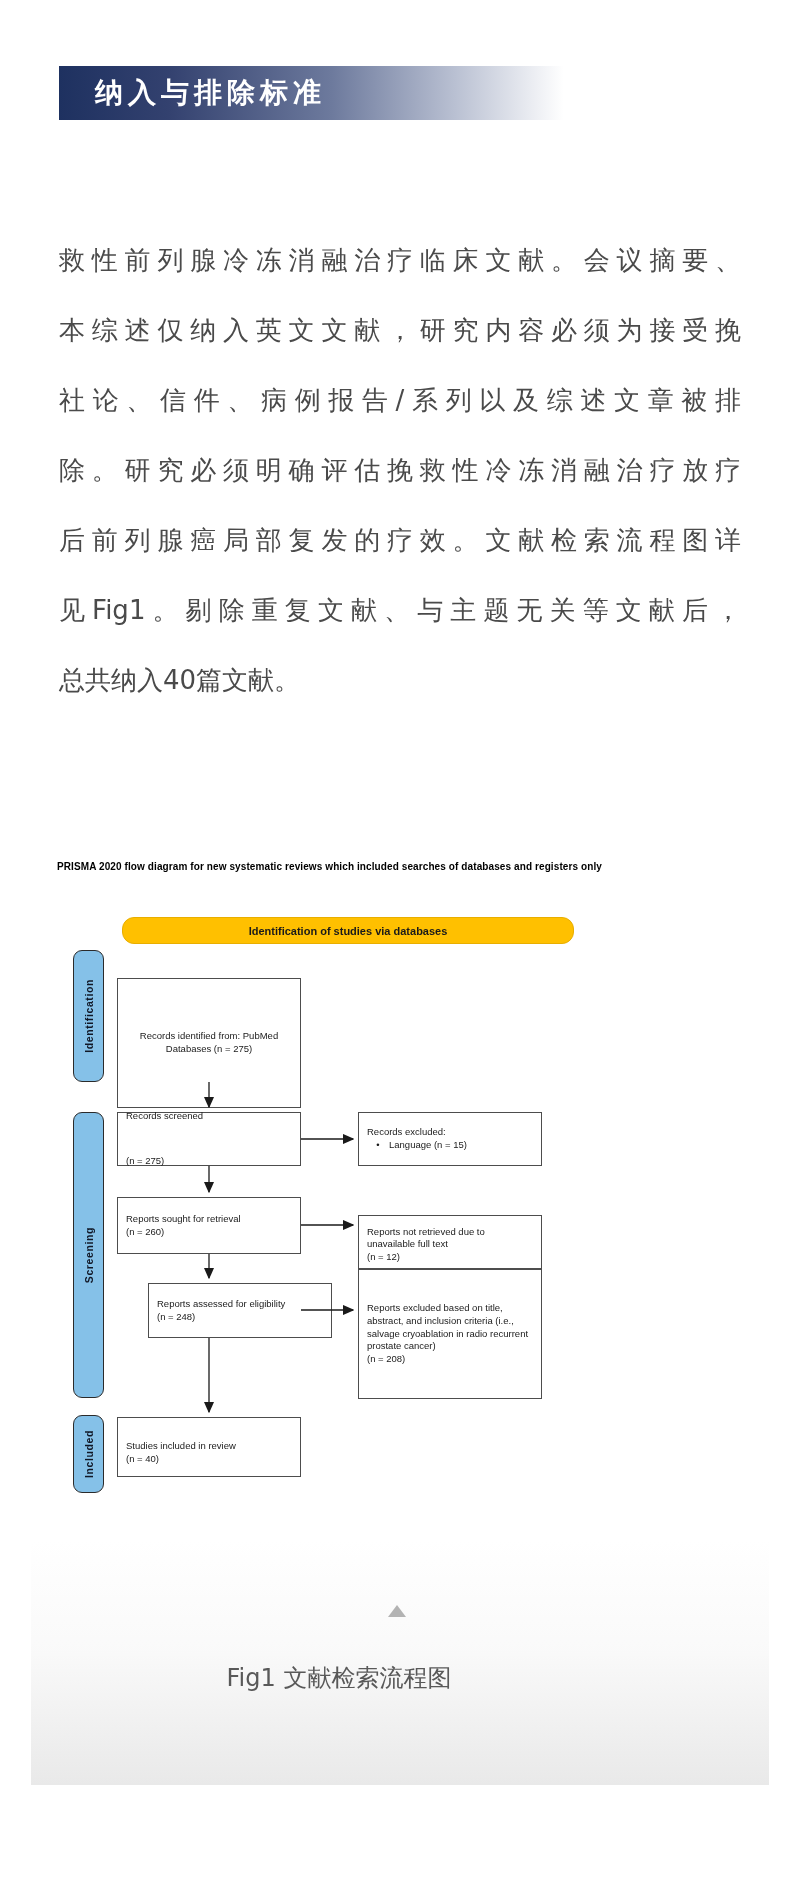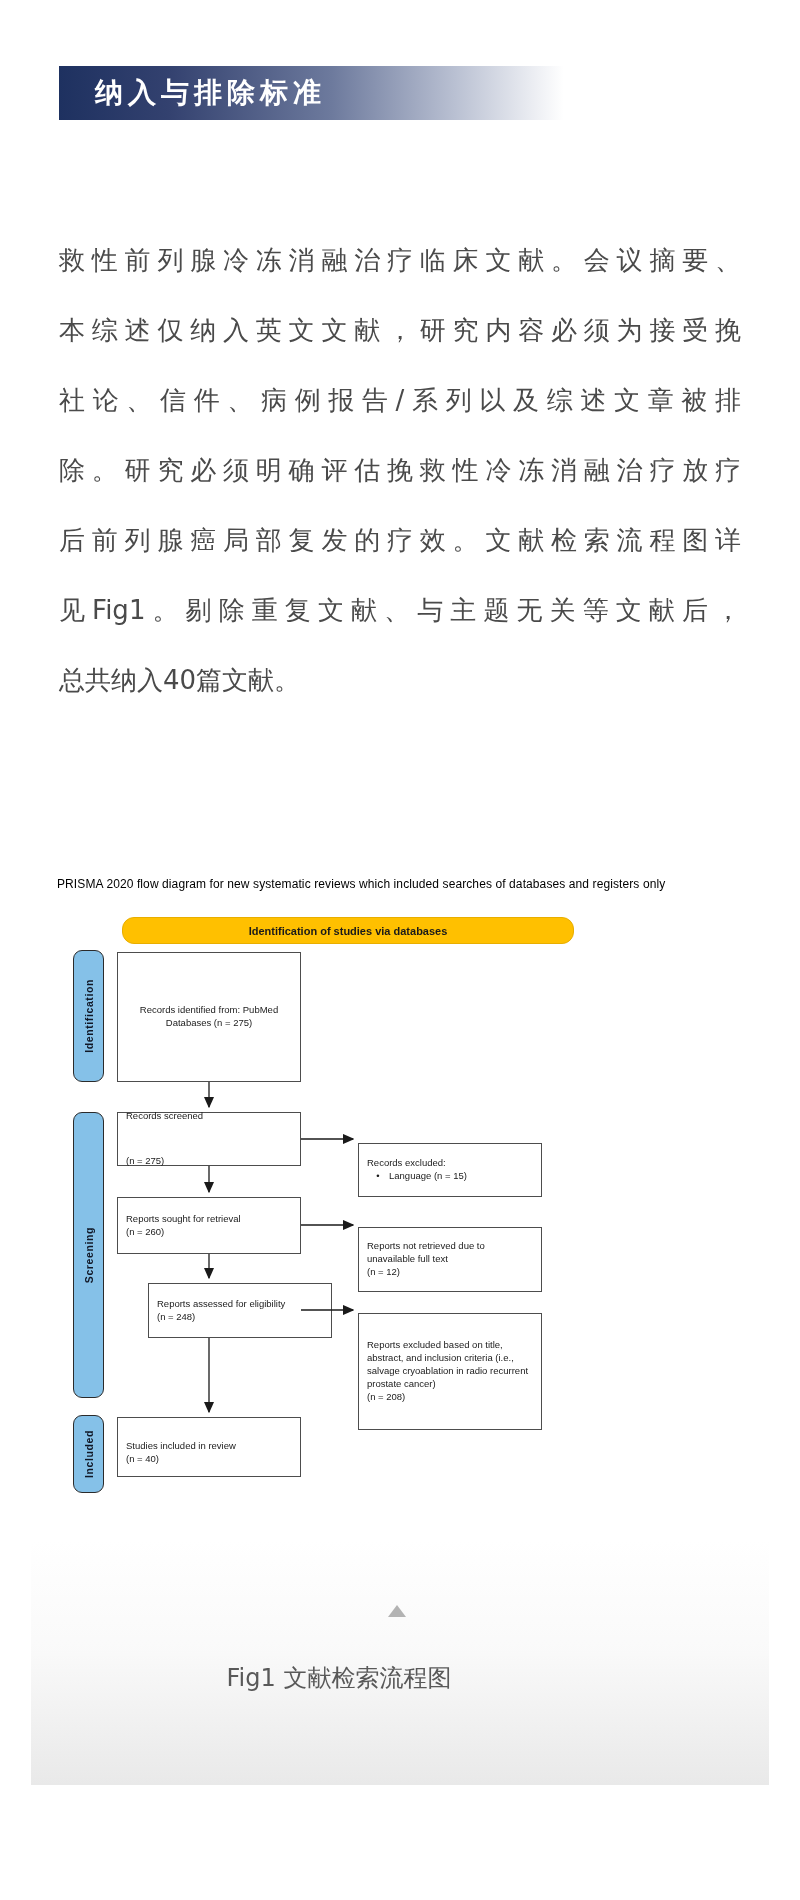--- a/index.html
+++ b/index.html
@@ -29,23 +29,23 @@
   }
   .para .line {
     height:70px; line-height:70px; white-space:nowrap;
     text-align:justify; text-align-last:justify;
   }
   .para .line:last-child { text-align-last:left; }
 
   
   .figure { position:absolute; left:0; top:855px; width:800px; height:655px; }
   .fig-title {
-    position:absolute; left:57px; top:22px; width:700px;
+    position:absolute; left:57px; top:6px; width:700px;
     font-family:"Liberation Sans","DejaVu Sans",sans-serif;
-    font-size:12px; font-weight:normal; color:#000000; letter-spacing:0.1px;
+    font-size:10px; font-weight:bold; color:#000000; letter-spacing:0.1px;
   }
   .yellow-banner {
     position:absolute; left:122px; top:62px; width:452px; height:27px;
     background:#ffc000; border:1px solid #e8ae00; border-radius:12px;
     display:flex; align-items:center; justify-content:center;
   }
   .yellow-banner .t {
     font-family:"Liberation Sans","DejaVu Sans",sans-serif;
     font-size:11px; font-weight:bold; color:#1a1a1a;
   }
@@ -59,23 +59,23 @@
     font-family:"Liberation Sans","DejaVu Sans",sans-serif;
     font-size:10.5px; font-weight:bold; color:#111827; letter-spacing:0.6px;
   }
   .fbox {
     position:absolute; background:#ffffff; border:1px solid #4d4d4d;
     font-family:"Liberation Sans","DejaVu Sans",sans-serif;
     font-size:9.5px; line-height:1.35; color:#1a1a1a;
     display:flex; flex-direction:column; justify-content:center;
     padding:4px 8px;
   }
-  .fbox.center { text-align:center; align-items:center; }
+  .fbox.center { text-align:center; align-items:center;margin-top:26px; }
   .col1 { left:117px; width:184px; }
-  .col2 { left:358px; width:184px;margin-top:31px; }
+  .col2 { left:358px; width:184px; }
   .bullet-row { display:flex; }
   .bullet-row .b { width:22px; text-align:center; }
   .arrows { position:absolute; left:0; top:0; }
 
   
   .bottom-fade {
     position:absolute; left:31px; top:1540px; width:738px; height:245px;
     background:linear-gradient(180deg, rgba(233,233,233,0) 0%, rgba(233,233,233,0.25) 45%, #e9e9e9 100%);
   }
   .tri-up {
@@ -146,25 +146,25 @@
       <div>(n = 40)</div>
     </div>
 
     <div class="fbox col2" style="top:257px; height:54px;">
       <div>Records excluded:</div>
       <div class="bullet-row">
         <div class="b">•</div>
         <div>Language (n = 15)</div>
       </div>
     </div>
-    <div class="fbox col2" style="top:341px; height:65px;">
+    <div class="fbox col2" style="top:360px; height:54px;justify-content:flex-end;">
       <div>Reports not retrieved due to unavailable full text</div>
       <div>(n = 12)</div>
     </div>
-    <div class="fbox col2" style="top:427px; height:117px;">
+    <div class="fbox col2" style="top:414px; height:130px;">
       <div>Reports excluded based on title, abstract, and inclusion criteria (i.e., salvage cryoablation in radio recurrent prostate cancer)</div>
       <div>(n = 208)</div>
     </div>
 
     <svg class="arrows" width="800" height="655">
       <defs>
         <marker id="ah" markerWidth="9" markerHeight="8" refX="8" refY="4" orient="auto">
           <path d="M0,0 L9,4 L0,8 z" fill="#1a1a1a"></path>
         </marker>
       </defs>

